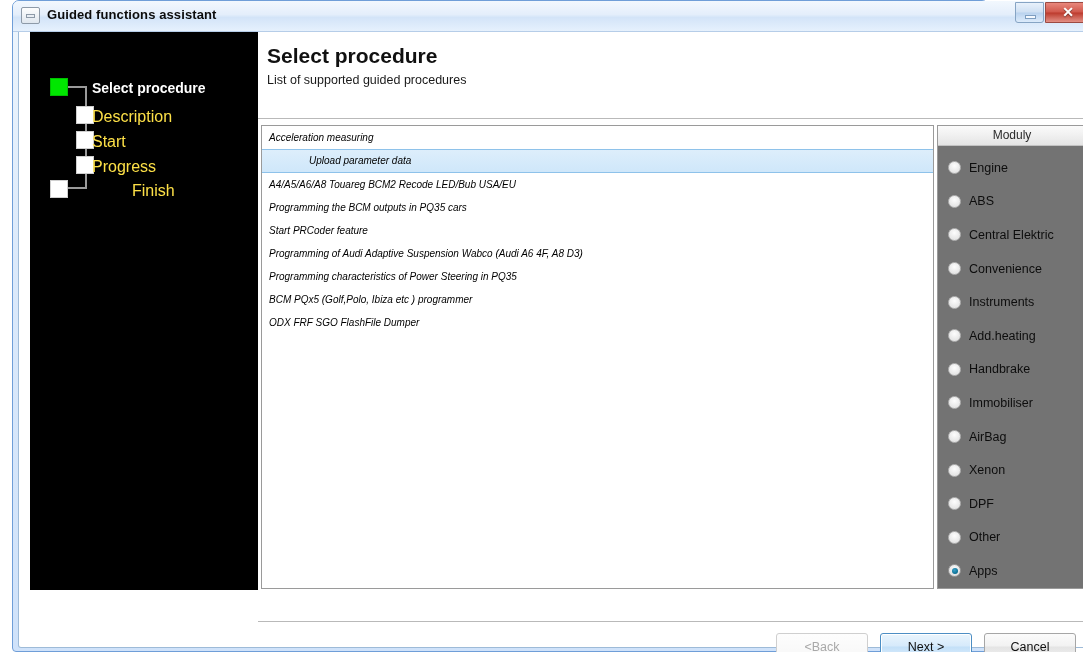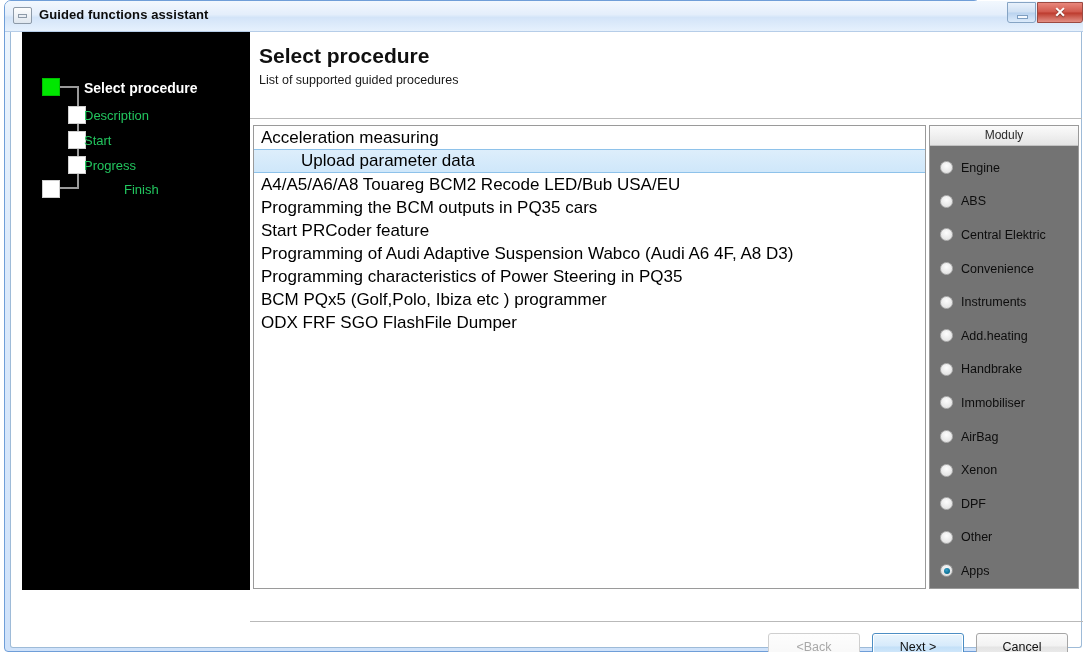--- a/index.html
+++ b/index.html
@@ -10,21 +10,21 @@
   body {
     width: 1083px;
     height: 652px;
     font-family: "Liberation Sans", sans-serif;
     overflow: hidden;
   }
 
   
   .window {
     position: absolute;
-    left: 4px; top: 0;
+    left: 12px; top: 0;
     width: 977px;
     height: 652px;
     box-sizing: border-box;
     background: linear-gradient(180deg, #eef6fd 0%, #dceafb 40%, #cfe2fa 100%);
     border: 1px solid #6f9ed8;
     border-radius: 7px 7px 4px 4px;
     padding: 0;
   }
 
   
@@ -126,22 +126,22 @@
     background: #000000;
     overflow: hidden;
   }
   .steps {
     position: absolute;
     left: 0; top: 0;
     width: 228px; height: 558px;
   }
   .step-label {
     position: absolute;
-    font-size: 13px;
-    color: #22c55e;
+    font-size: 16px;
+    color: #fde047;
     white-space: nowrap;
   }
   .step-label.active {
     font-weight: bold;
     color: #ffffff;
     font-size: 14px;
   }
   .node {
     position: absolute;
     width: 18px; height: 18px;
@@ -197,25 +197,26 @@
     box-sizing: border-box;
     background: #ffffff;
     border: 1px solid #9a9a9a;
     overflow: hidden;
   }
   .list-row {
     position: relative;
     height: 23px;
     line-height: 23px;
     padding-left: 7px;
-    font-size: 17px;
+    font-size: 10px;
     color: #000000;
     white-space: nowrap;
     box-sizing: border-box;
     cursor: default;
+    font-style: italic;
   }
   .list-row.selected {
     background: linear-gradient(180deg,#ddeefb 0%, #cfe7fa 100%);
     border-top: 1px solid #8ec2ea;
     border-bottom: 1px solid #8ec2ea;
     height: 24px;
     line-height: 22px;
     padding-left: 47px;
   }
 

